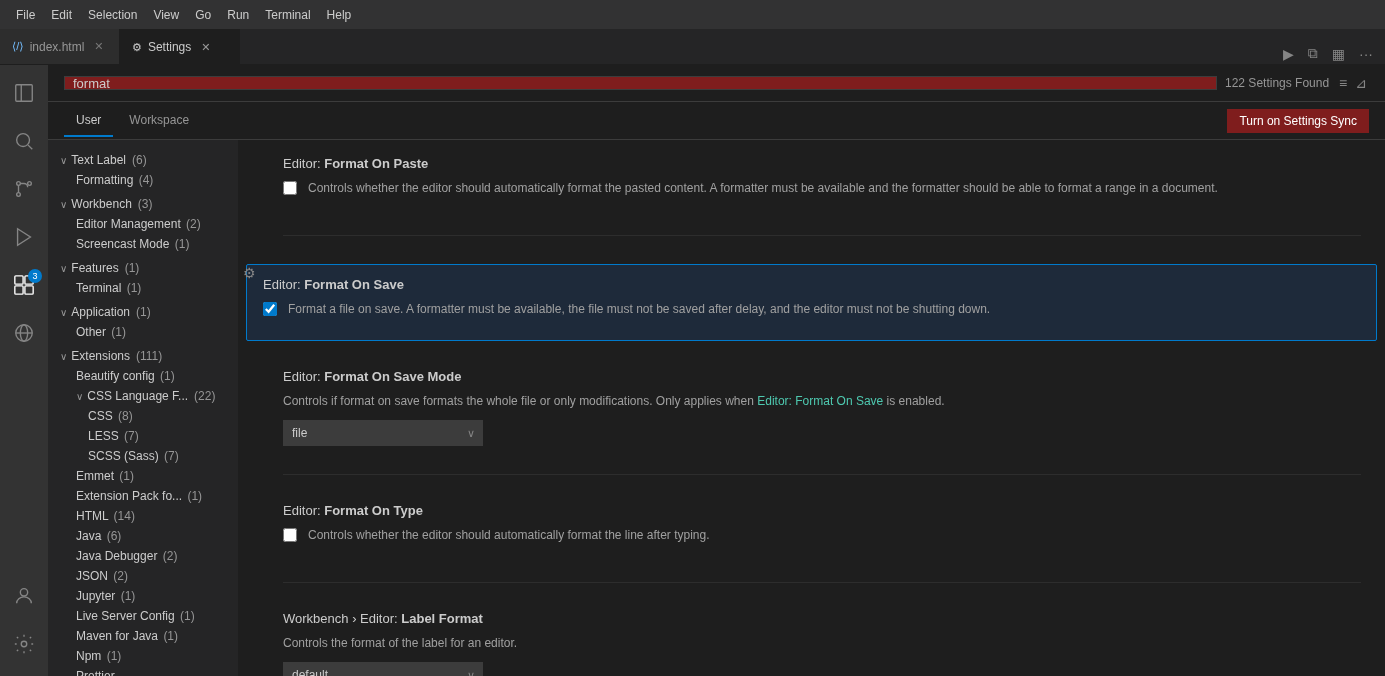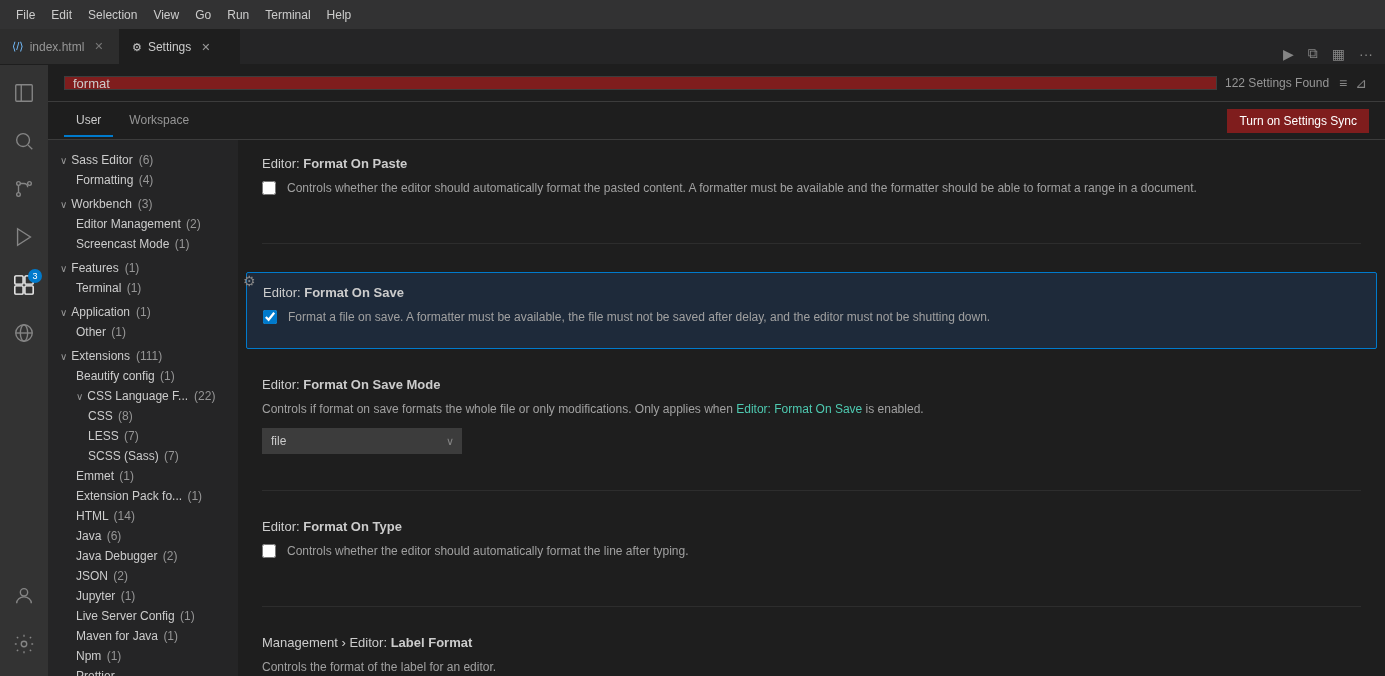--- a/index.html
+++ b/index.html
@@ -250,23 +250,24 @@
     .settings-content {
       flex: 1;
       overflow-y: auto;
       padding: 16px 24px;
       background: #1e1e1e;
     }
 
     
     .setting-item {
       margin-bottom: 28px;
-      padding-bottom: 36px;
+      padding-bottom: 28px;
       border-bottom: 1px solid #2d2d2d;
       position: relative;
+      margin-left: 21px;
     }
     .setting-item:last-child { border-bottom: none; }
     .setting-item.highlighted {
       background: #1e2a3a;
       border: 1px solid #007acc;
       padding: 12px 16px;
       margin-left: -16px;
       margin-right: -16px;
       border-radius: 2px;
     }
@@ -452,21 +453,21 @@
       <button class="sync-button">Turn on Settings Sync</button>
     </div>
 
     <div class="settings-body">
 
       <div class="settings-sidebar">
 
         <div class="sidebar-section">
           <div class="sidebar-category">
             <span class="chevron">∨</span>
-            <span>Sass Editor </span>
+            <span>Text Label </span>
               <span class="count">(6)</span>
           </div>
           <div class="sidebar-item">Formatting <span class="count">(4)</span></div>
         </div>
 
         <div class="sidebar-section">
           <div class="sidebar-category">
             <span class="chevron">∨</span>
             <span>Workbench </span>
               <span class="count">(3)</span>
@@ -570,21 +571,21 @@
           </div>
           <div class="checkbox-row">
             <input type="checkbox" class="setting-checkbox" style="">
             <span class="setting-description">Controls whether the editor should automatically format the line after typing.</span>
           </div>
         </div>
 
         <div class="setting-item">
           <div class="setting-title">
             <span>
-              <span style="color:#cccccc;">Management › Editor: </span><strong>Label Format</strong>
+              <span style="color:#cccccc;">Workbench › Editor: </span><strong>Label Format</strong>
             </span>
           </div>
           <div class="setting-description">Controls the format of the label for an editor.</div>
           <div class="select-wrapper">
             <select class="setting-select">
               <option value="default" selected="">default</option>
               <option value="short">short</option>
               <option value="medium">medium</option>
               <option value="long">long</option>
             </select>

